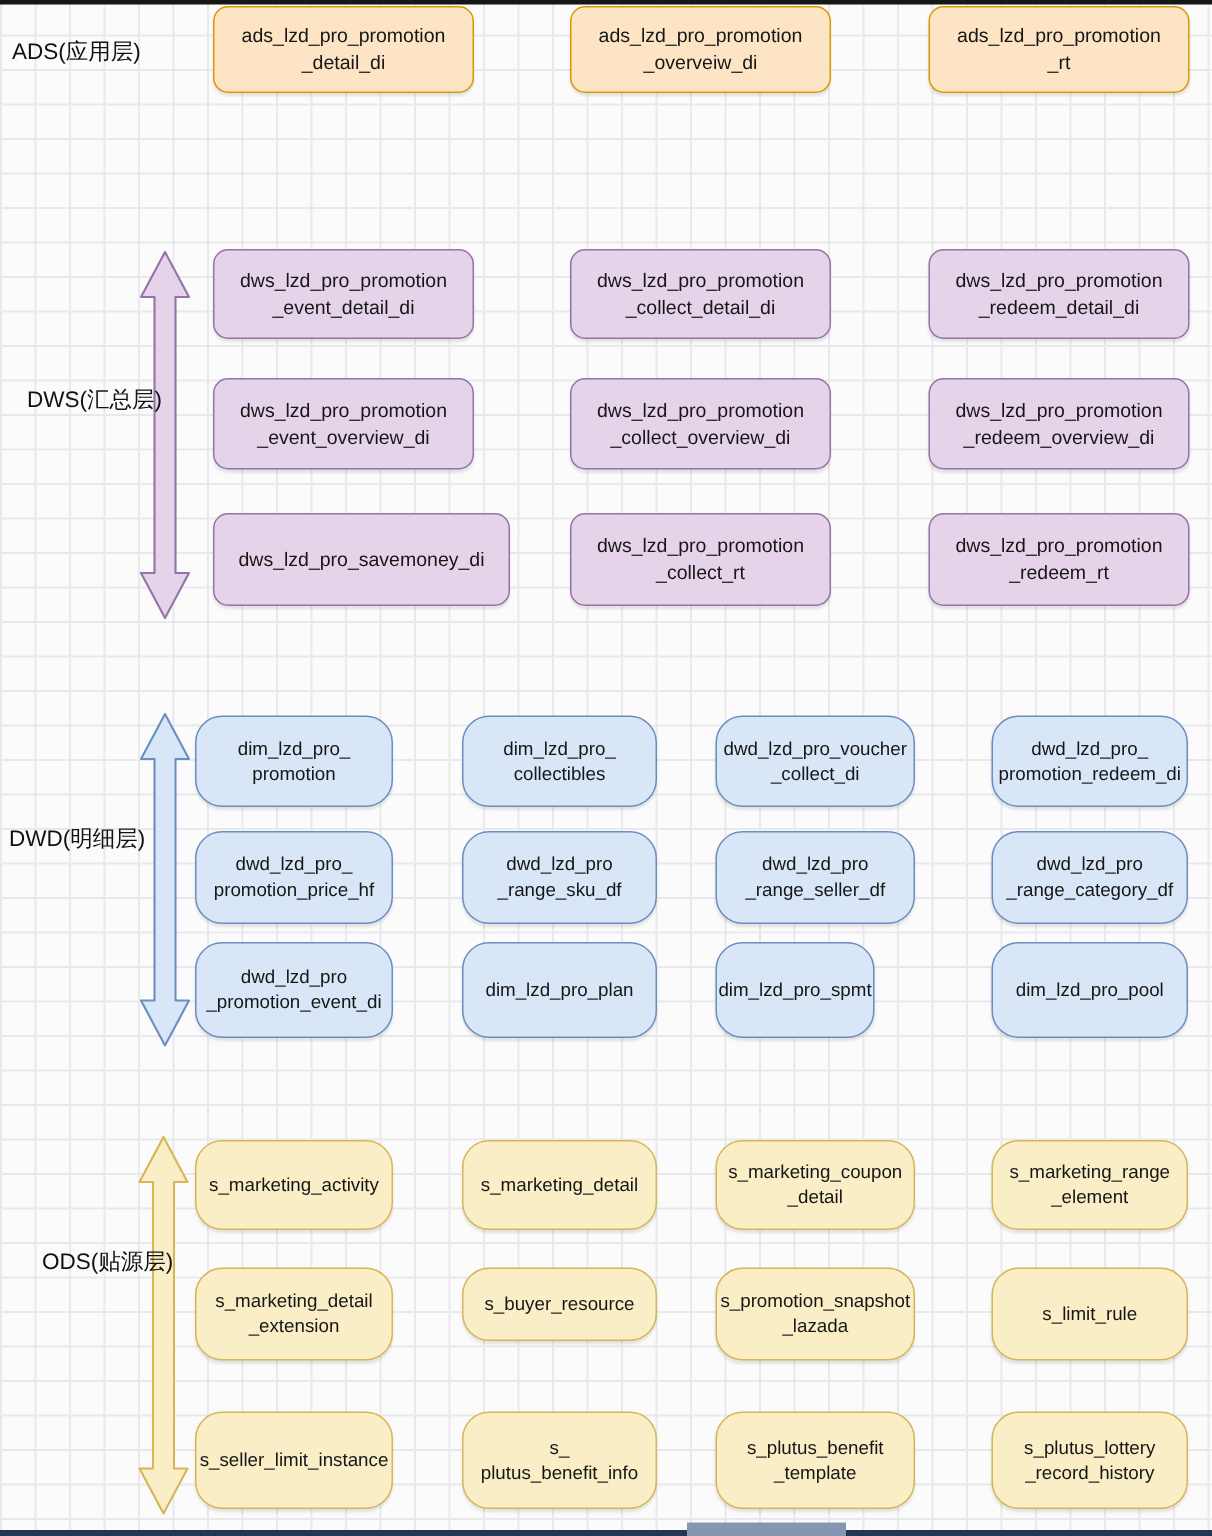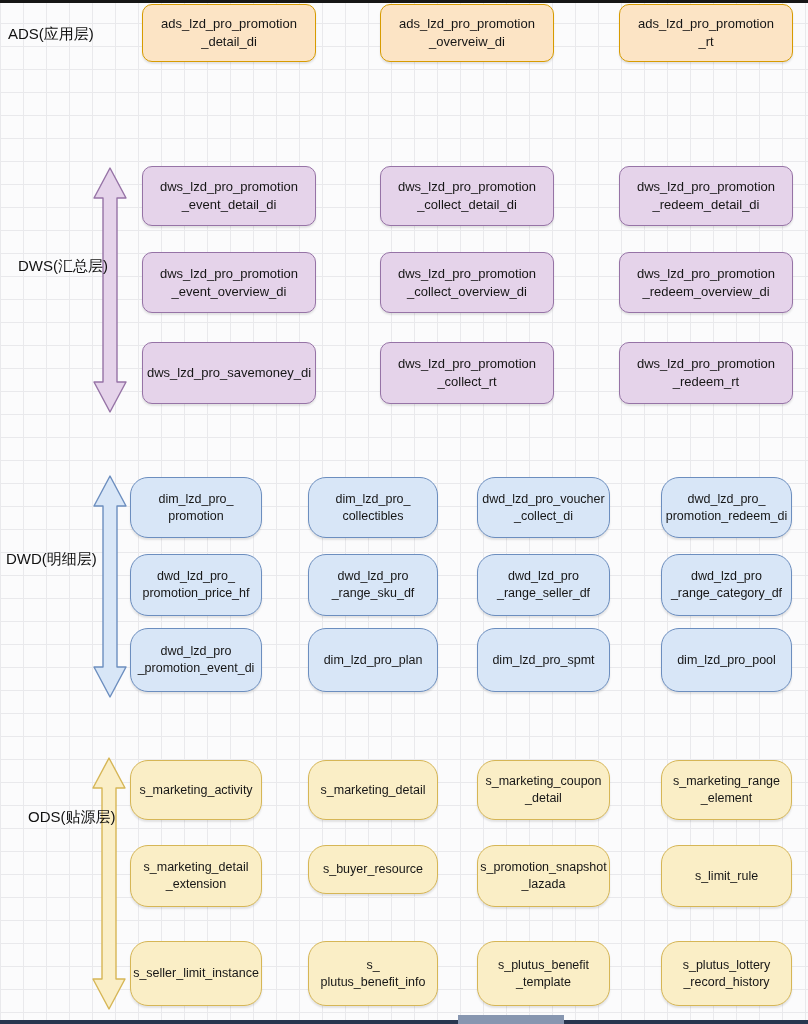--- a/index.html
+++ b/index.html
@@ -55,21 +55,21 @@
 
 <div class="canvas">
 
   <div class="edge-strip" style="top:0;height:3px;background:var(--edge-top-color,#161616);"></div>
   <div class="edge-strip" style="top:1020px;height:4px;background:var(--edge-bottom-color,#27364f);"></div>
   <div style="position:absolute;left:458px;top:1015px;width:106px;height:9px;background:var(--edge-bottom-accent,#8796b0);z-index:5;"></div>
 
   <div class="layer-label" style="left:8px;top:25px;">ADS(应用层)</div>
   <div class="layer-label" style="left:18px;top:257px;">DWS(汇总层)</div>
   <div class="layer-label" style="left:6px;top:550px;">DWD(明细层)</div>
-  <div class="layer-label" style="left:28px;top:808px;">ODS(贴源层)</div>
+  <div class="layer-label" style="left:28px;top:832px;">ODS(贴源层)</div>
 
   <svg class="flow-arrow" style="left:93px;top:167px;" width="34" height="246" viewBox="0 0 34 246">
     <polygon points="17,1 33,31 24,31 24,215 33,215 17,245 1,215 10,215 10,31 1,31" style="fill:var(--dws-fill,#e5d3ea);stroke:var(--dws-border,#9673a6);" stroke-width="1.4" stroke-linejoin="round"></polygon>
   </svg>
   <svg class="flow-arrow" style="left:93px;top:475px;" width="34" height="223" viewBox="0 0 34 223">
     <polygon points="17,1 33,31 24,31 24,192 33,192 17,222 1,192 10,192 10,31 1,31" style="fill:var(--dwd-fill,#d8e6f7);stroke:var(--dwd-border,#6c8ebf);" stroke-width="1.4" stroke-linejoin="round"></polygon>
   </svg>
   <svg class="flow-arrow" style="left:92px;top:757px;" width="34" height="253" viewBox="0 0 34 253">
     <polygon points="17,1 33,31 24,31 24,222 33,222 17,252 1,222 10,222 10,31 1,31" style="fill:var(--ods-fill,#faeec6);stroke:var(--ods-border,#d6b656);" stroke-width="1.4" stroke-linejoin="round"></polygon>
   </svg>
@@ -88,21 +88,21 @@
   <div class="node dws" style="left:619px;top:166px;width:174px;height:60px;">dws_lzd_pro_promotion
 _redeem_detail_di</div>
 
   <div class="node dws" style="left:142px;top:252px;width:174px;height:61px;">dws_lzd_pro_promotion
 _event_overview_di</div>
   <div class="node dws" style="left:380px;top:252px;width:174px;height:61px;">dws_lzd_pro_promotion
 _collect_overview_di</div>
   <div class="node dws" style="left:619px;top:252px;width:174px;height:61px;">dws_lzd_pro_promotion
 _redeem_overview_di</div>
 
-  <div class="node dws" style="left:142px;top:342px;width:174px;height:62px;">dws_lzd_pro_savemoney_di</div>
+  <div class="node dws" style="left:142px;top:342px;width:198px;height:62px;">dws_lzd_pro_savemoney_di</div>
   <div class="node dws" style="left:380px;top:342px;width:174px;height:62px;">dws_lzd_pro_promotion
 _collect_rt</div>
   <div class="node dws" style="left:619px;top:342px;width:174px;height:62px;">dws_lzd_pro_promotion
 _redeem_rt</div>
 
   <div class="node dwd small" style="left:130px;top:477px;width:132px;height:61px;">dim_lzd_pro_
 promotion</div>
   <div class="node dwd small" style="left:308px;top:477px;width:130px;height:61px;">dim_lzd_pro_
 collectibles</div>
   <div class="node dwd small" style="left:477px;top:477px;width:133px;height:61px;">dwd_lzd_pro_voucher
@@ -115,21 +115,21 @@
   <div class="node dwd small" style="left:308px;top:554px;width:130px;height:62px;">dwd_lzd_pro
 _range_sku_df</div>
   <div class="node dwd small" style="left:477px;top:554px;width:133px;height:62px;">dwd_lzd_pro
 _range_seller_df</div>
   <div class="node dwd small" style="left:661px;top:554px;width:131px;height:62px;">dwd_lzd_pro
 _range_category_df</div>
 
   <div class="node dwd small" style="left:130px;top:628px;width:132px;height:64px;">dwd_lzd_pro
 _promotion_event_di</div>
   <div class="node dwd small" style="left:308px;top:628px;width:130px;height:64px;">dim_lzd_pro_plan</div>
-  <div class="node dwd small" style="left:477px;top:628px;width:133px;height:64px;">dim_lzd_pro_spmt</div>
+  <div class="node dwd small" style="left:477px;top:628px;width:106px;height:64px;">dim_lzd_pro_spmt</div>
   <div class="node dwd small" style="left:661px;top:628px;width:131px;height:64px;">dim_lzd_pro_pool</div>
 
   <div class="node ods small" style="left:130px;top:760px;width:132px;height:60px;">s_marketing_activity</div>
   <div class="node ods small" style="left:308px;top:760px;width:130px;height:60px;">s_marketing_detail</div>
   <div class="node ods small" style="left:477px;top:760px;width:133px;height:60px;">s_marketing_coupon
 _detail</div>
   <div class="node ods small" style="left:661px;top:760px;width:131px;height:60px;">s_marketing_range
 _element</div>
 
   <div class="node ods small" style="left:130px;top:845px;width:132px;height:62px;">s_marketing_detail

